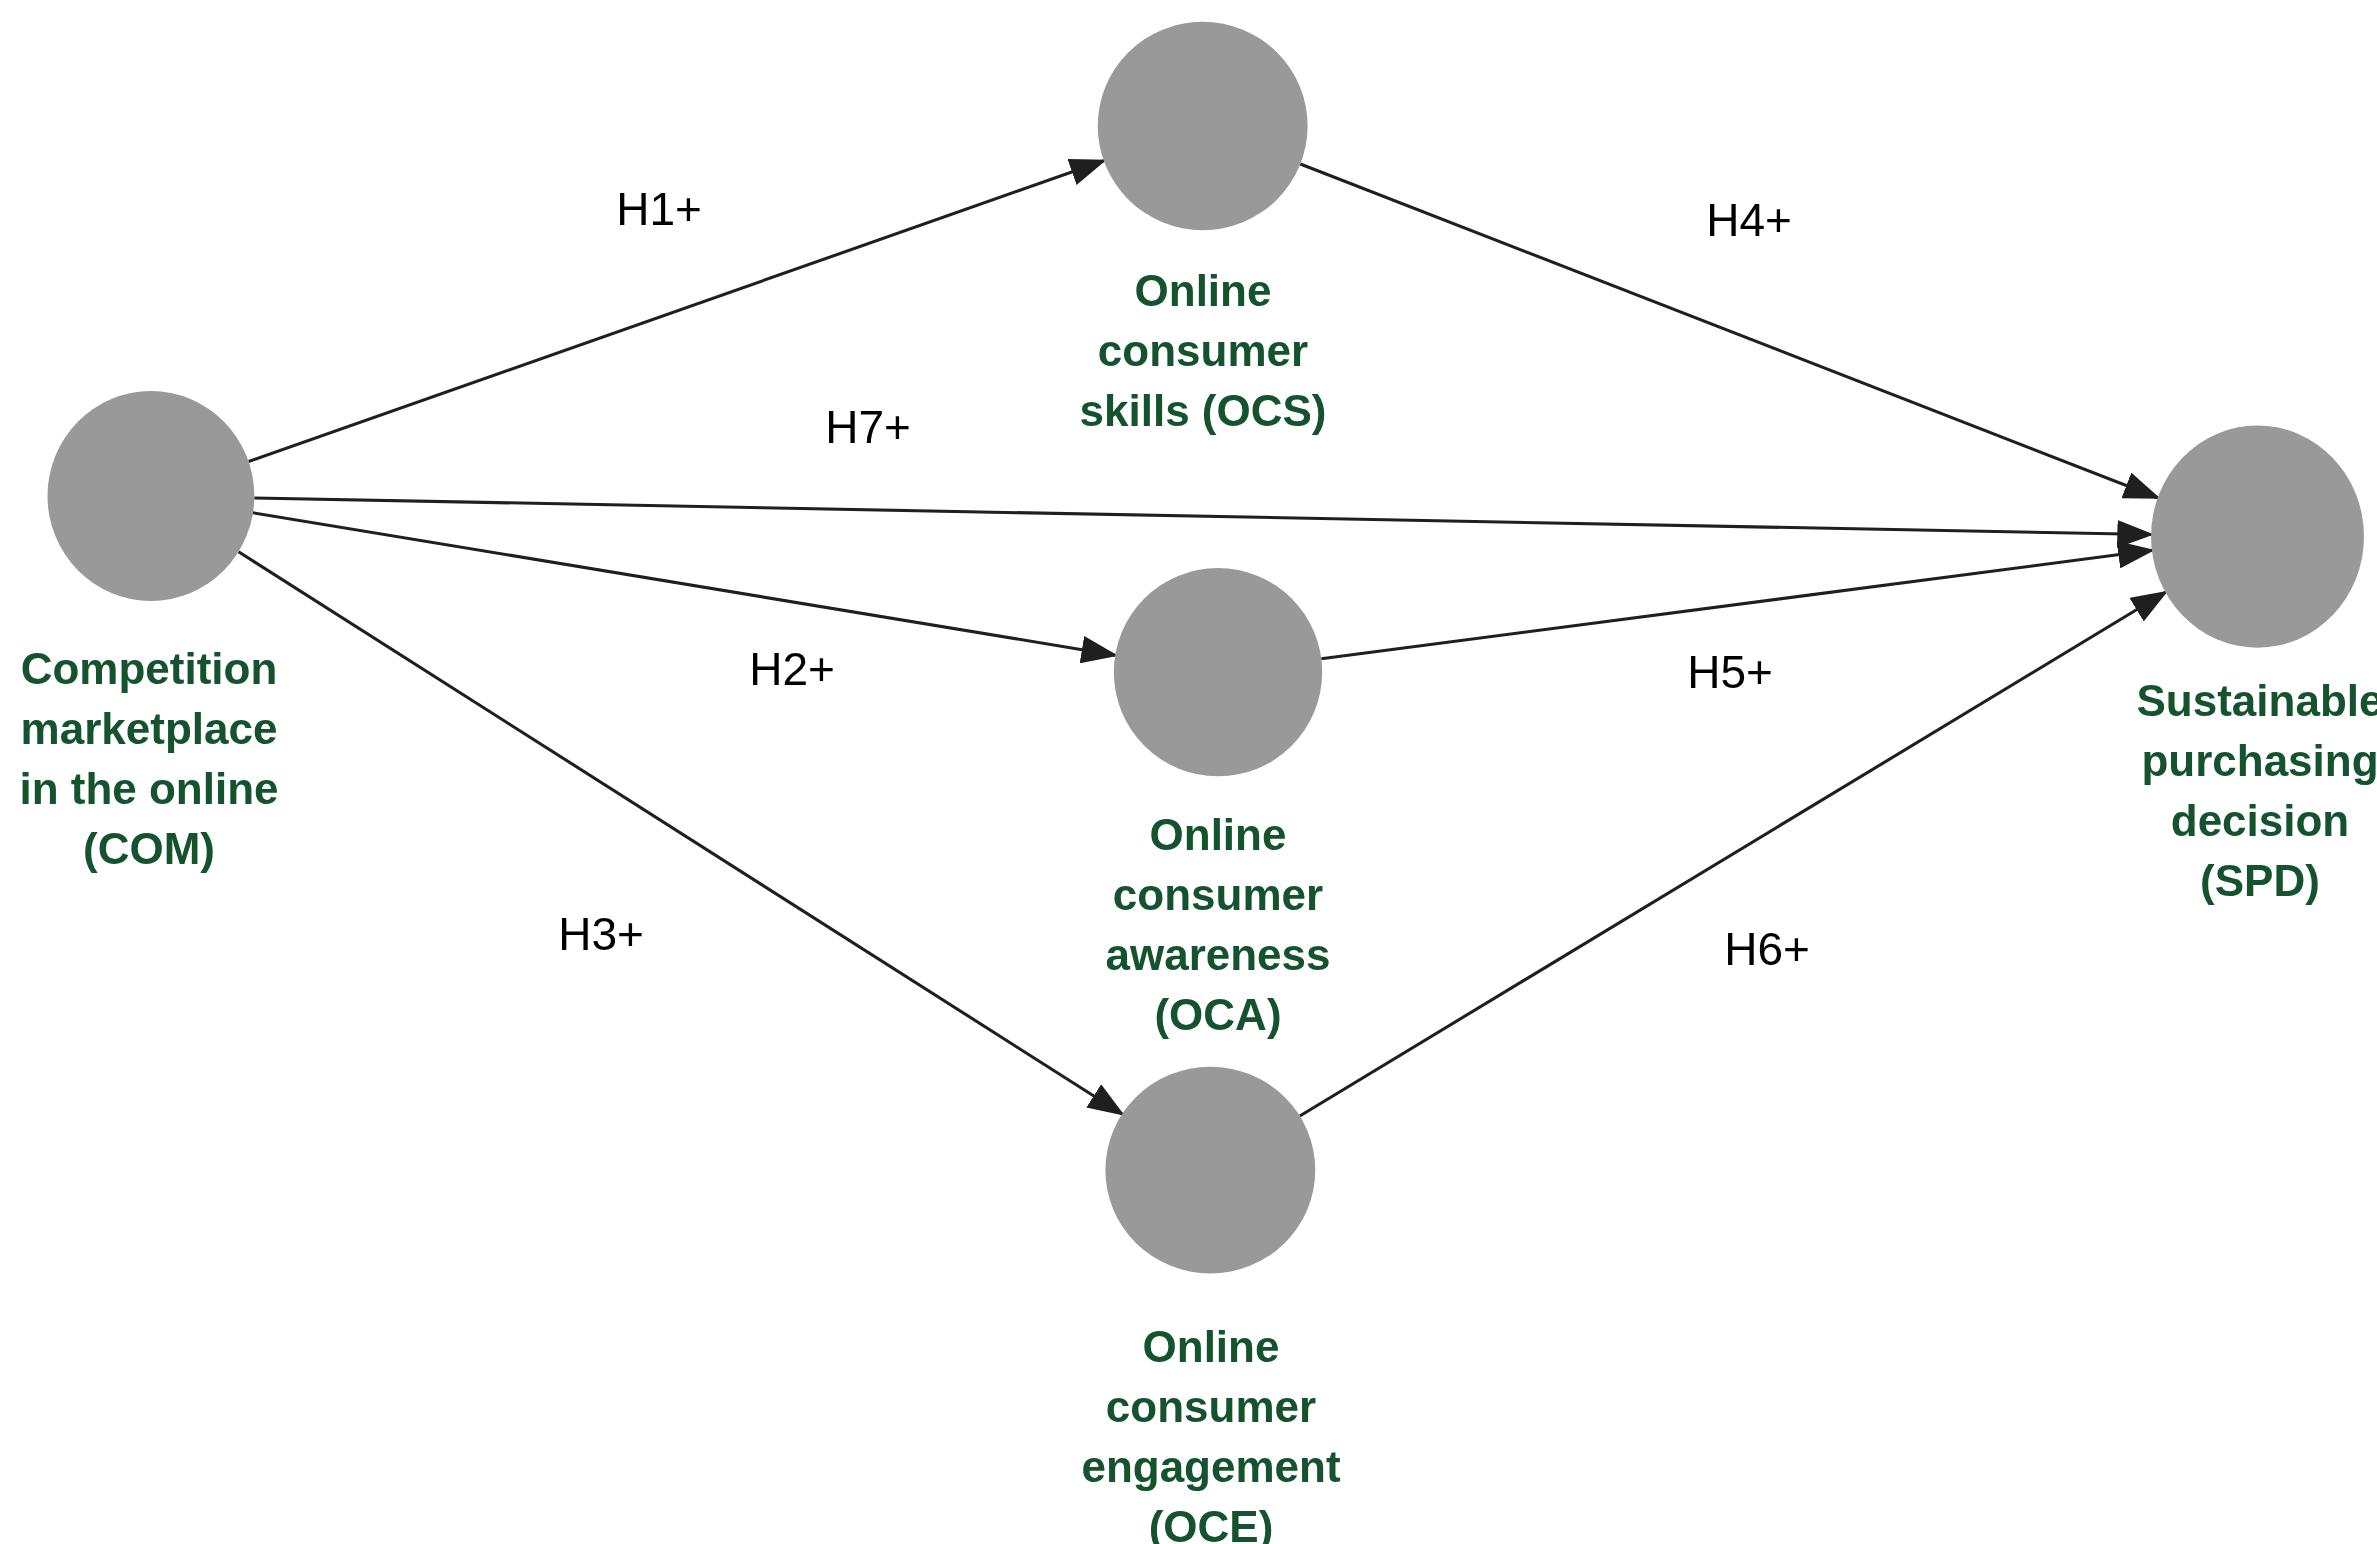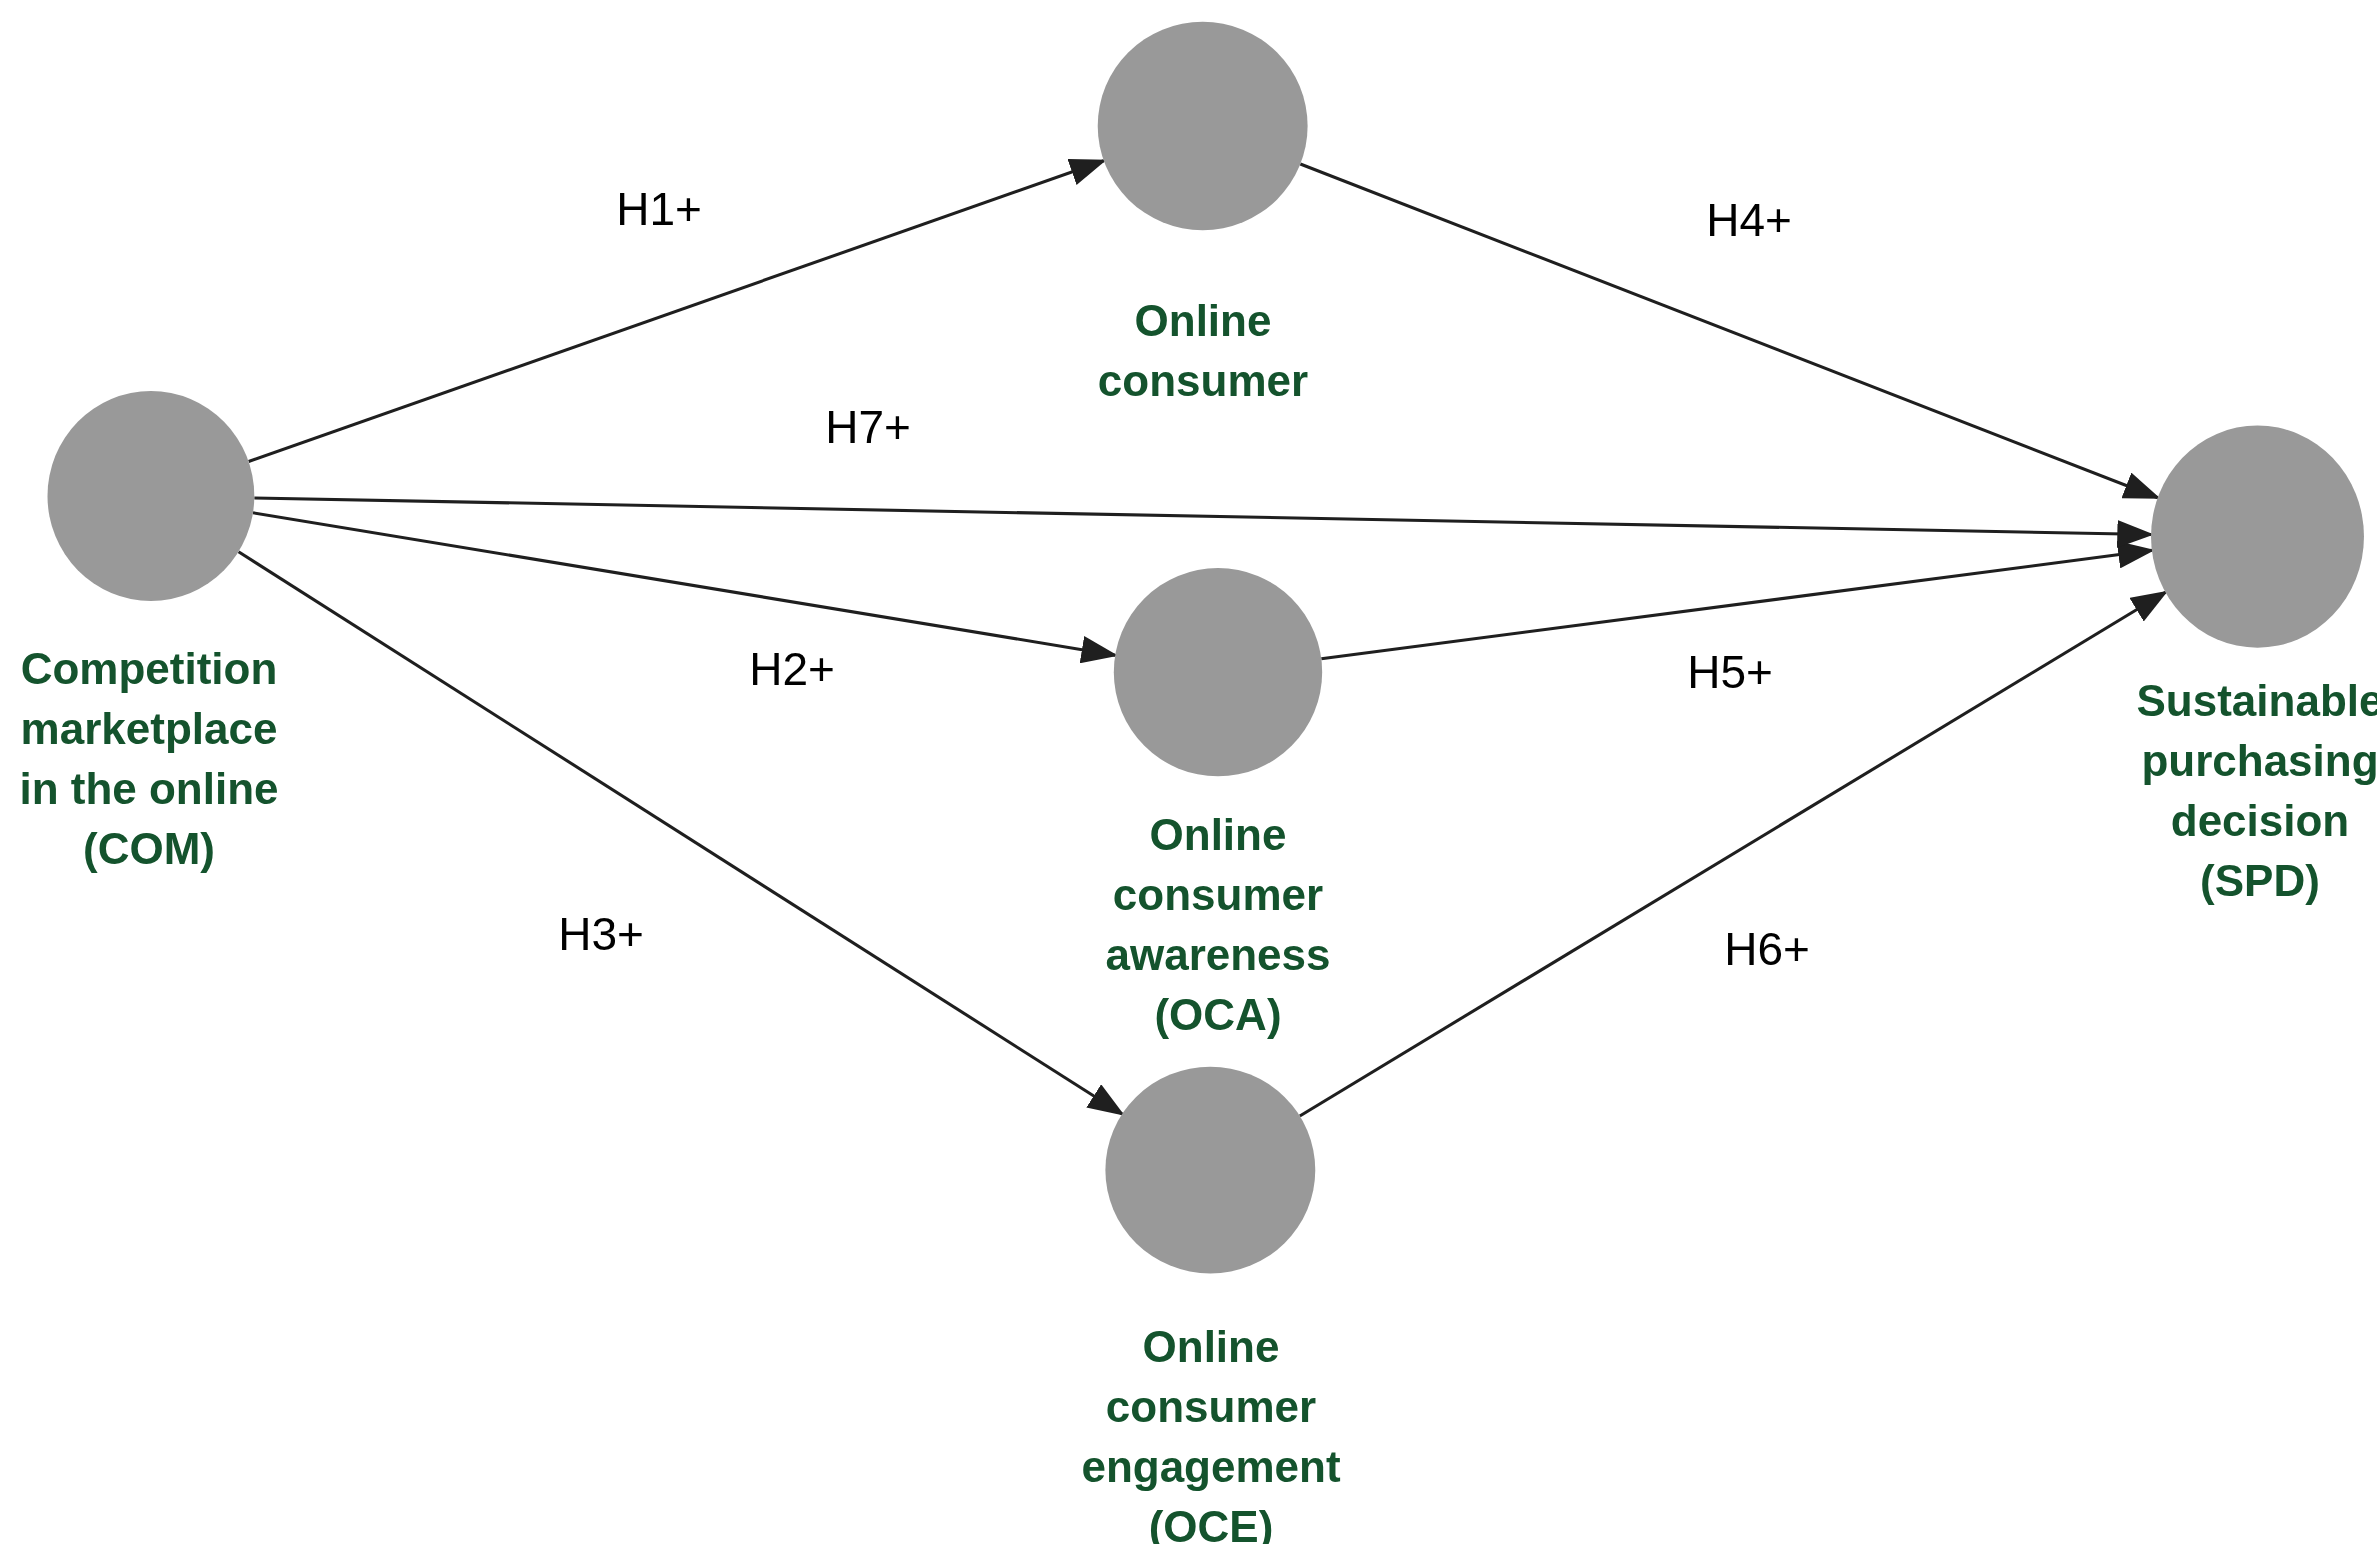--- a/index.html
+++ b/index.html
@@ -68,20 +68,21 @@
   <div id="labels-layer">
       <div class="node-label" style="left: 149px; top: 759px;">
         <div>Competition</div>
         <div>marketplace</div>
         <div>in the online</div>
         <div>(COM)</div>
       </div>
       <div class="node-label" style="left: 1203px; top: 351px;">
         <div>Online</div>
         <div>consumer</div>
+        <div>skills (OCS)</div>
       </div>
       <div class="node-label" style="left: 1218px; top: 925px;">
         <div>Online</div>
         <div>consumer</div>
         <div>awareness</div>
         <div>(OCA)</div>
       </div>
       <div class="node-label" style="left: 1211px; top: 1437px;">
         <div>Online</div>
         <div>consumer</div>

